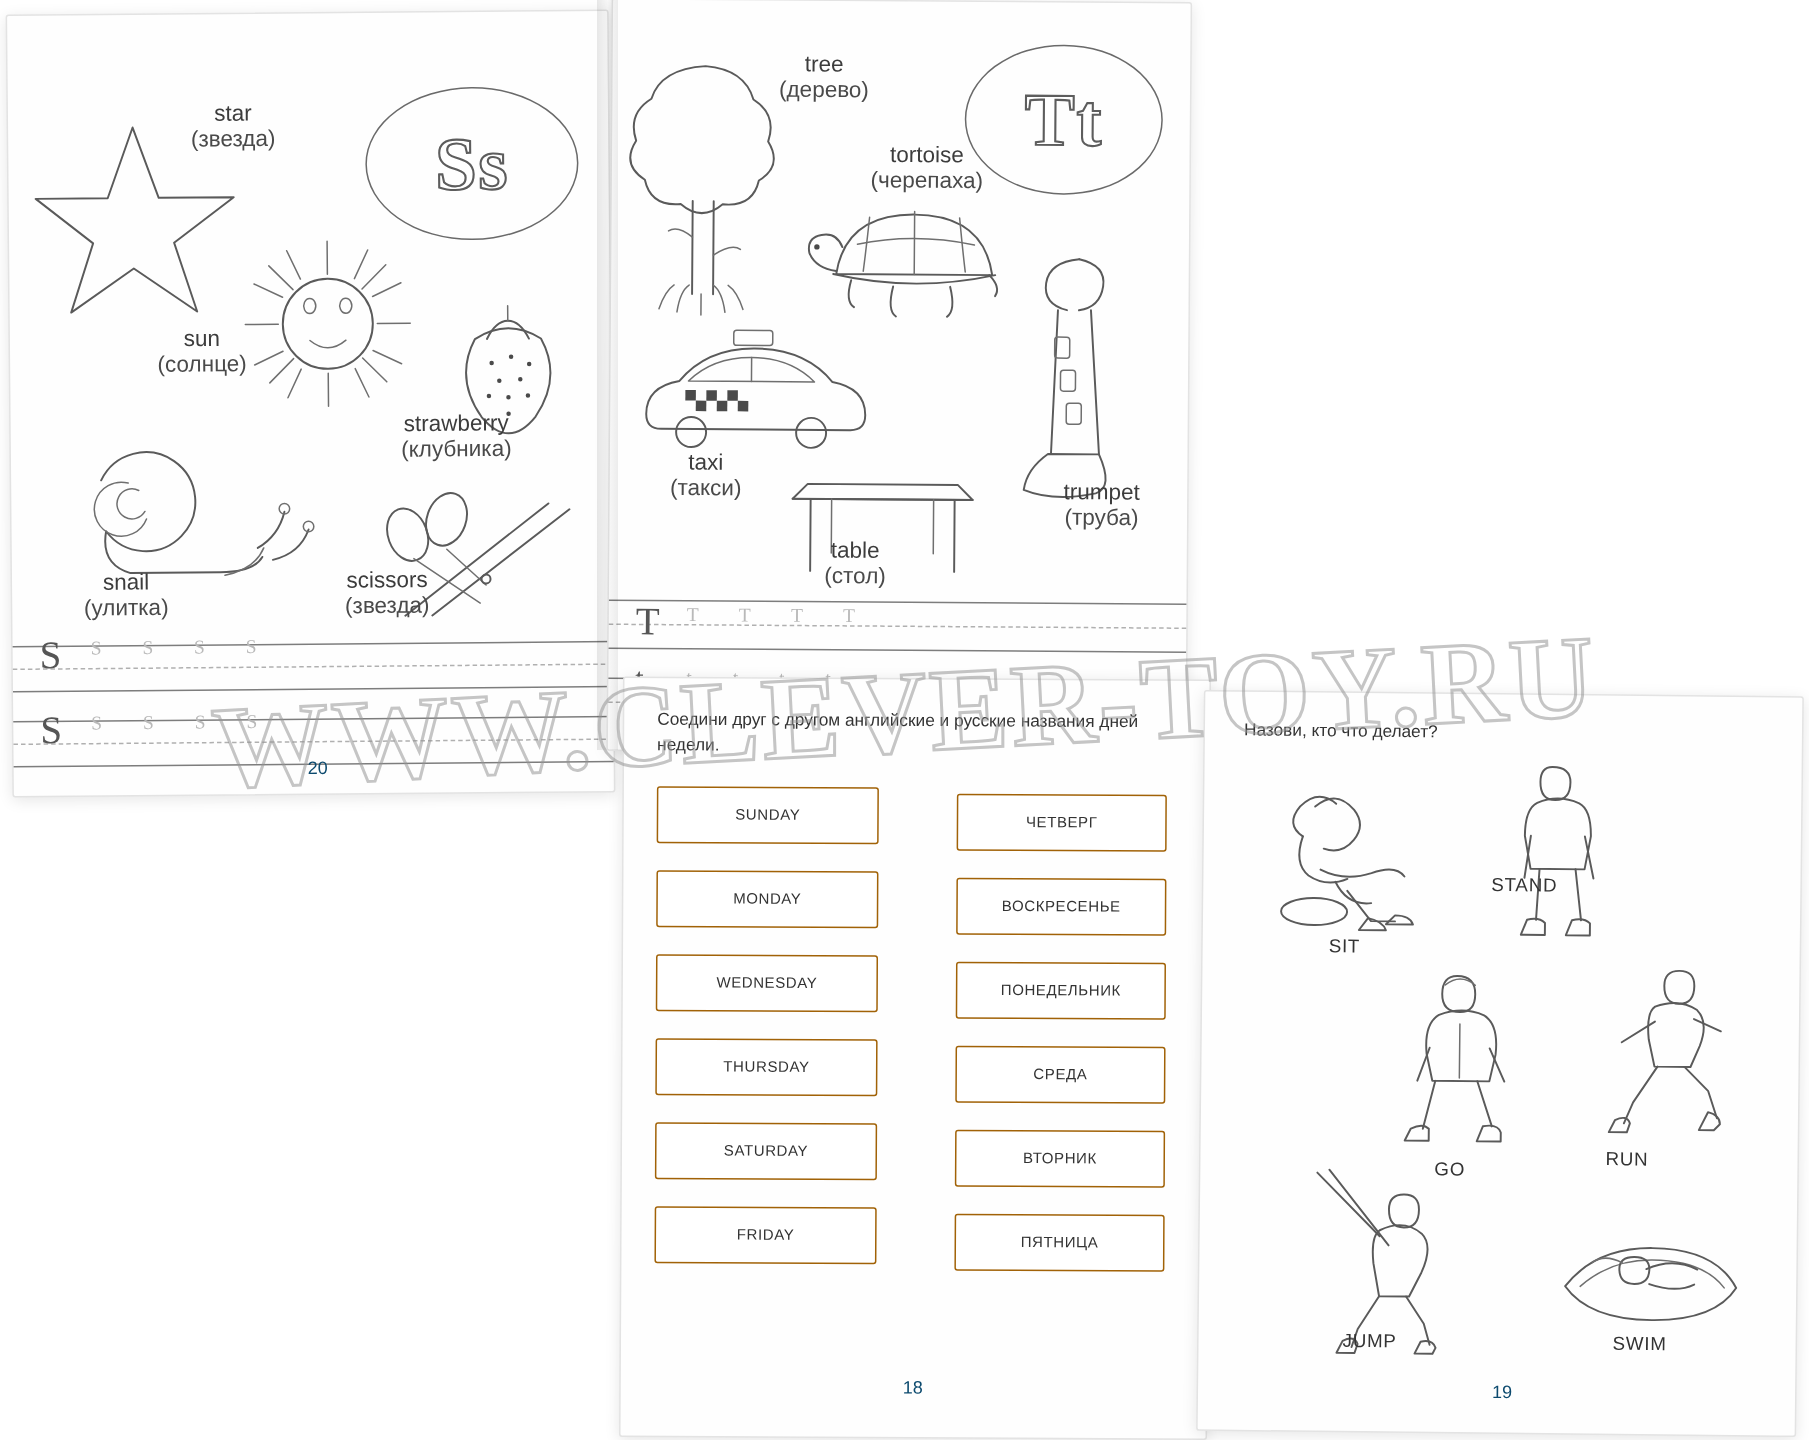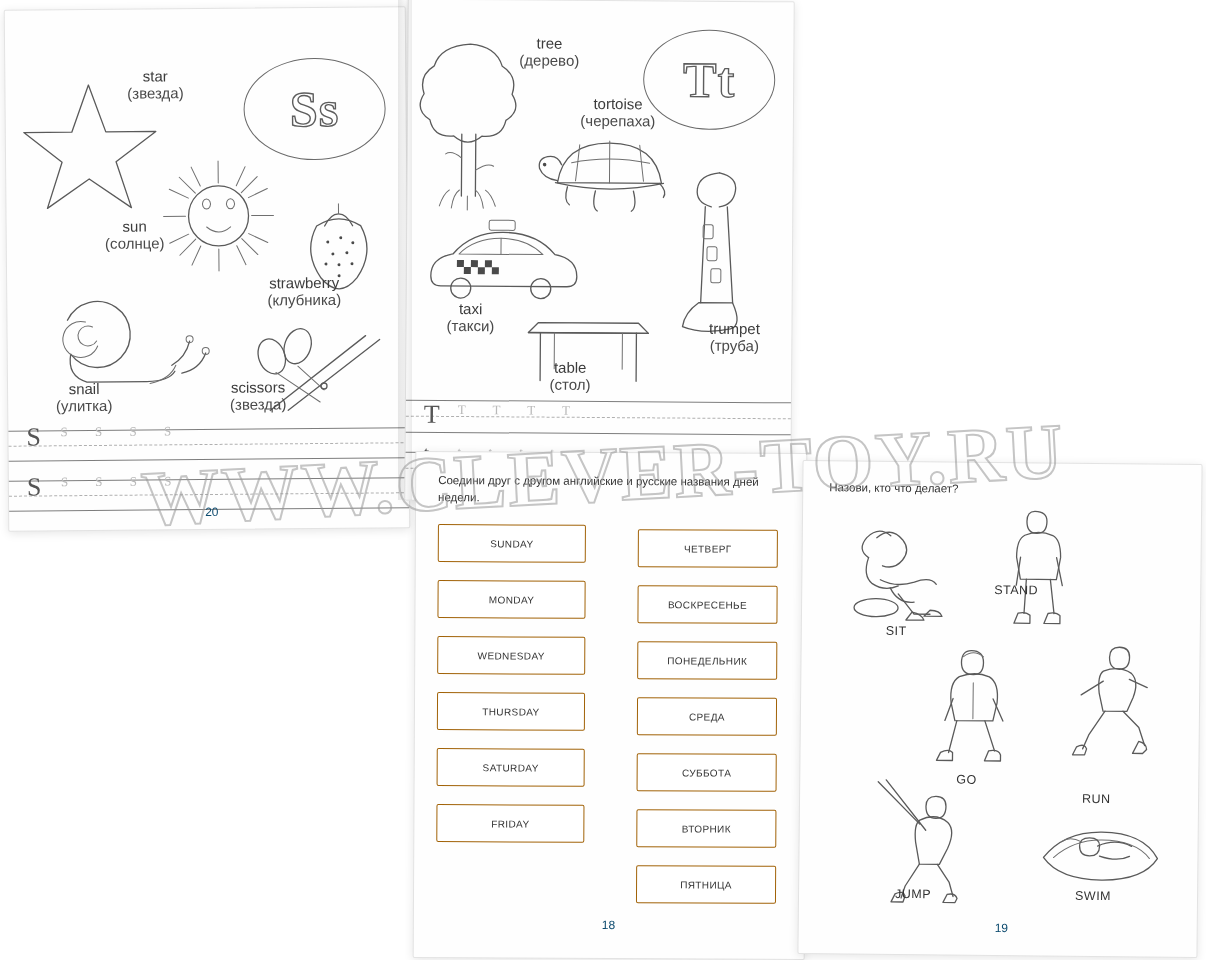--- a/index.html
+++ b/index.html
@@ -422,21 +422,20 @@
     <div class="wordbox">THURSDAY</div>
     <div class="wordbox">SATURDAY</div>
     <div class="wordbox">FRIDAY</div>
   </div>
 
   <div class="boxcol colB" style="left:222px; top:76px;">
     <div class="wordbox">ЧЕТВЕРГ</div>
     <div class="wordbox">ВОСКРЕСЕНЬЕ</div>
     <div class="wordbox">ПОНЕДЕЛЬНИК</div>
     <div class="wordbox">СРЕДА</div>
-    <div class="wordbox">СУББОТА</div>
     <div class="wordbox">ВТОРНИК</div>
     <div class="wordbox">ПЯТНИЦА</div>
   </div>
 
   <div class="page-num" style="left:188px; top:465px;">18</div>
 </div>
 
 <div class="sheet" id="page-19">
   <div class="instr" style="left:26px; top:18px; width:330px;">Назови, кто что делает?</div>
 
@@ -482,21 +481,21 @@
   <svg style="position:absolute; left:268px; top:175px;" width="90" height="120">
     <path class="ink" d="M50,8 q-10,0 -10,10 q0,12 10,12 q10,0 10,-12 q0,-10 -10,-10z"></path>
     <path class="ink" d="M34,32 q16,-6 28,2 q8,8 2,24 l-6,14 h-24 l-4,-18 q-2,-18 4,-22z"></path>
     <path class="ink" d="M34,42 l-22,14"></path>
     <path class="ink" d="M60,40 l18,8"></path>
     <path class="ink" d="M36,72 l-16,24 l-6,14"></path>
     <path class="ink" d="M54,72 l16,16 l6,18"></path>
     <path class="ink" d="M8,108 q8,-4 10,2 l-2,6 h-12z"></path>
     <path class="ink" d="M70,102 q8,2 8,8 l-4,4 h-10z"></path>
   </svg>
-  <div class="verb-label" style="left:282px; top:302px;margin-top:26px;">RUN</div>
+  <div class="verb-label" style="left:270px; top:302px;">RUN</div>
 
   <svg style="position:absolute; left:64px; top:310px;" width="120" height="130">
     <path class="ink" d="M72,24 q-10,0 -10,10 q0,12 10,12 q10,0 10,-12 q0,-10 -10,-10z"></path>
     <path class="ink" d="M56,48 q16,-8 28,2 q8,8 0,26 l-8,16 h-20 l-4,-22 q-2,-18 4,-22z"></path>
     <path class="ink" d="M56,52 L14,10"></path>
     <path class="ink" d="M62,58 L22,8"></path>
     <path class="ink" d="M56,92 l-14,22 l-4,12"></path>
     <path class="ink" d="M74,92 l12,18 l4,14"></path>
     <path class="ink" d="M32,122 q8,-4 10,2 l-2,6 h-12z"></path>
     <path class="ink" d="M84,122 q8,-2 10,4 l-2,4 h-12z"></path>

